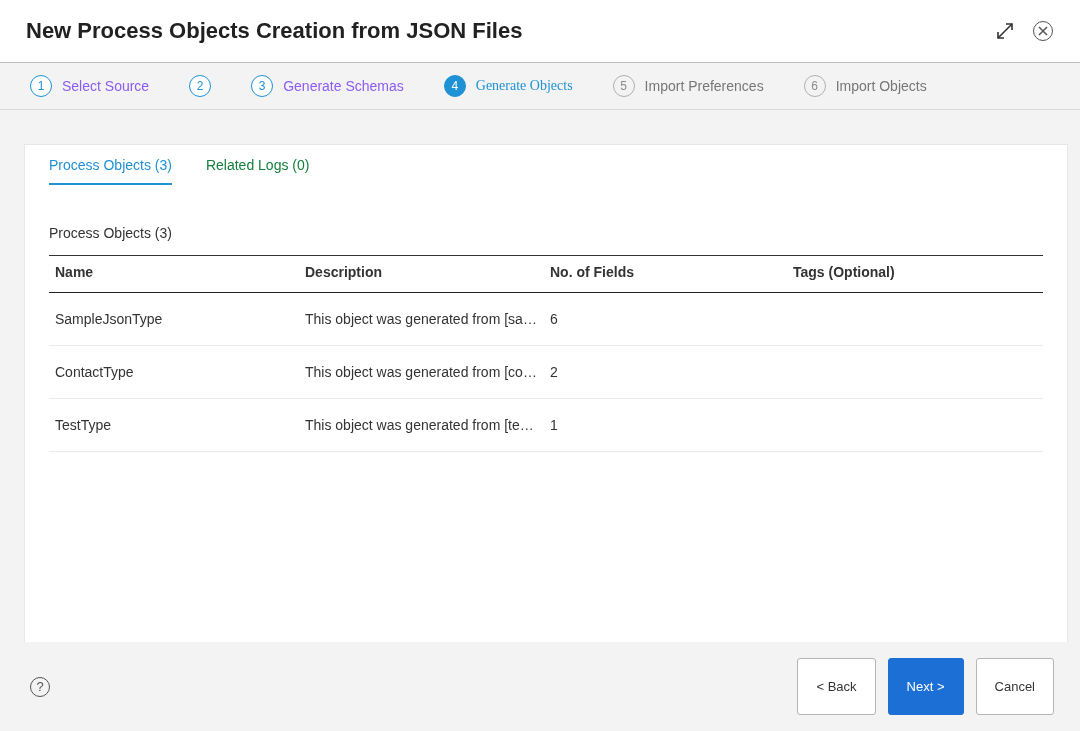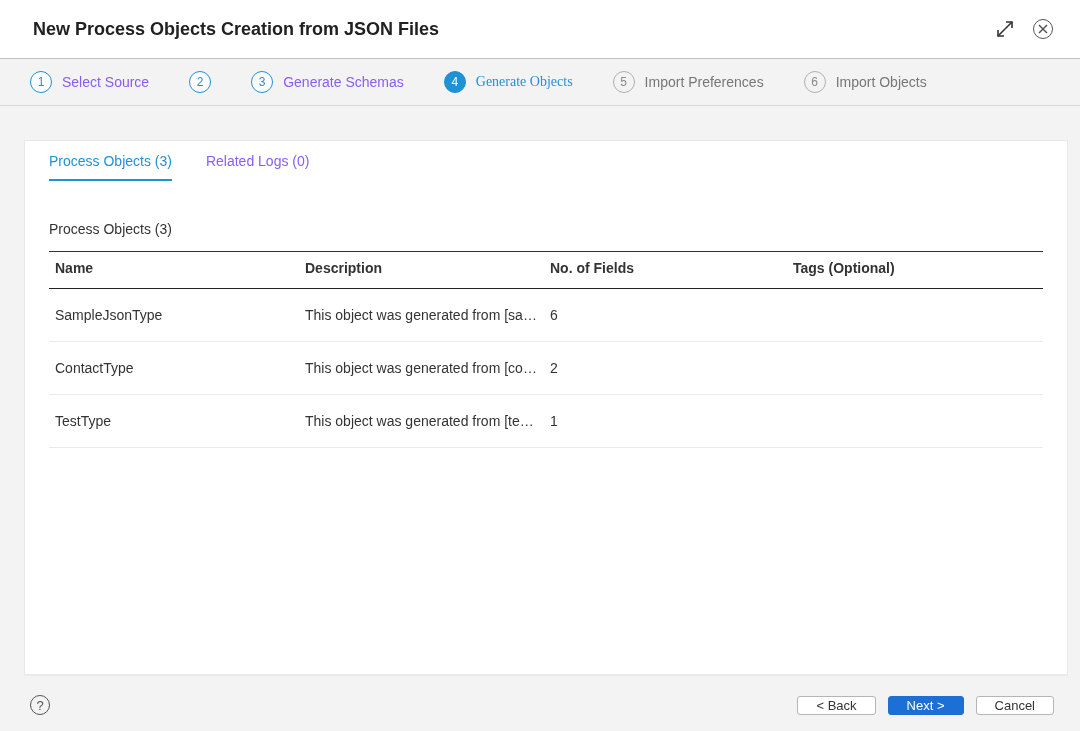--- a/index.html
+++ b/index.html
@@ -19,24 +19,23 @@
       flex-direction: column;
     }
     .header {
       display: flex;
       justify-content: space-between;
       align-items: center;
       padding: 18px 26px 18px 26px;
       border-bottom: 1px solid #bfbfbf;
     }
     .header-title {
-      font-size: 18px;
+      font-size: 22px;
       font-weight: 600;
       color: #212121;
-      margin-left: 7px;
     }
     .header-icons {
       display: flex;
       gap: 16px;
       align-items: center;
     }
     .icon-btn {
       width: 22px;
       height: 22px;
       display: flex;
@@ -114,21 +113,21 @@
     }
     .tabs {
       display: flex;
       gap: 34px;
       padding: 12px 24px 0 24px;
     }
     .tab {
       padding-bottom: 10px;
       font-size: 14px;
       cursor: pointer;
-      color: #8b5cf6;
+      color: #15803d;
     }
     .tab.active {
       color: #1f91d5;
       border-bottom: 2px solid #1f91d5;
     }
     .section-title {
       padding: 40px 24px 14px 24px;
       font-size: 14px;
       color: #333;
     }
@@ -178,21 +177,21 @@
       font-size: 13px;
       color: #555;
       cursor: pointer;
     }
     .footer-buttons {
       display: flex;
       gap: 12px;
     }
     .btn {
       min-width: 70px;
-      padding: 1px 18px;
+      padding: 20px 18px;
       border-radius: 3px;
       font-size: 13px;
       cursor: pointer;
       border: 1px solid #b5b5b5;
       background: #fff;
       color: #333;
     }
     .btn.primary {
       background: #1b6fd5;
       border-color: #1b6fd5;

